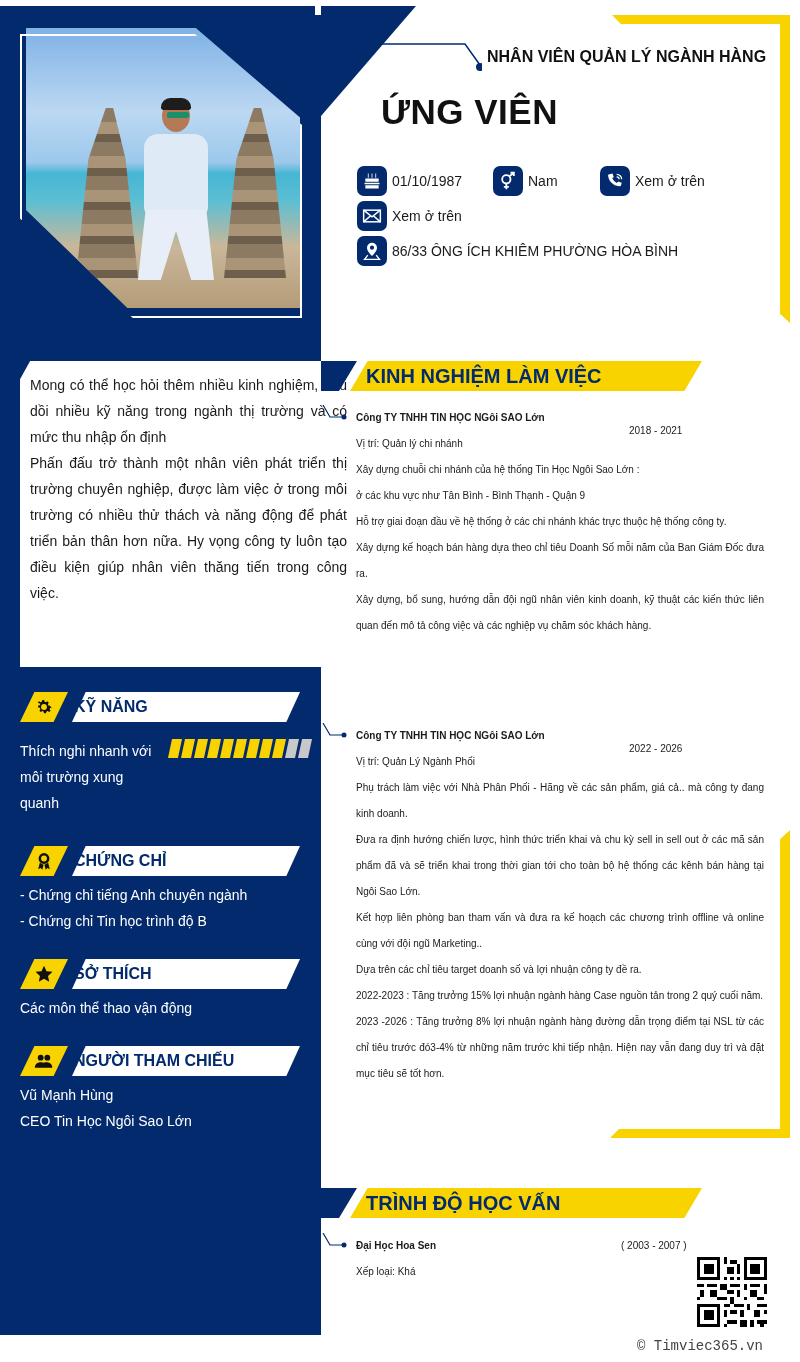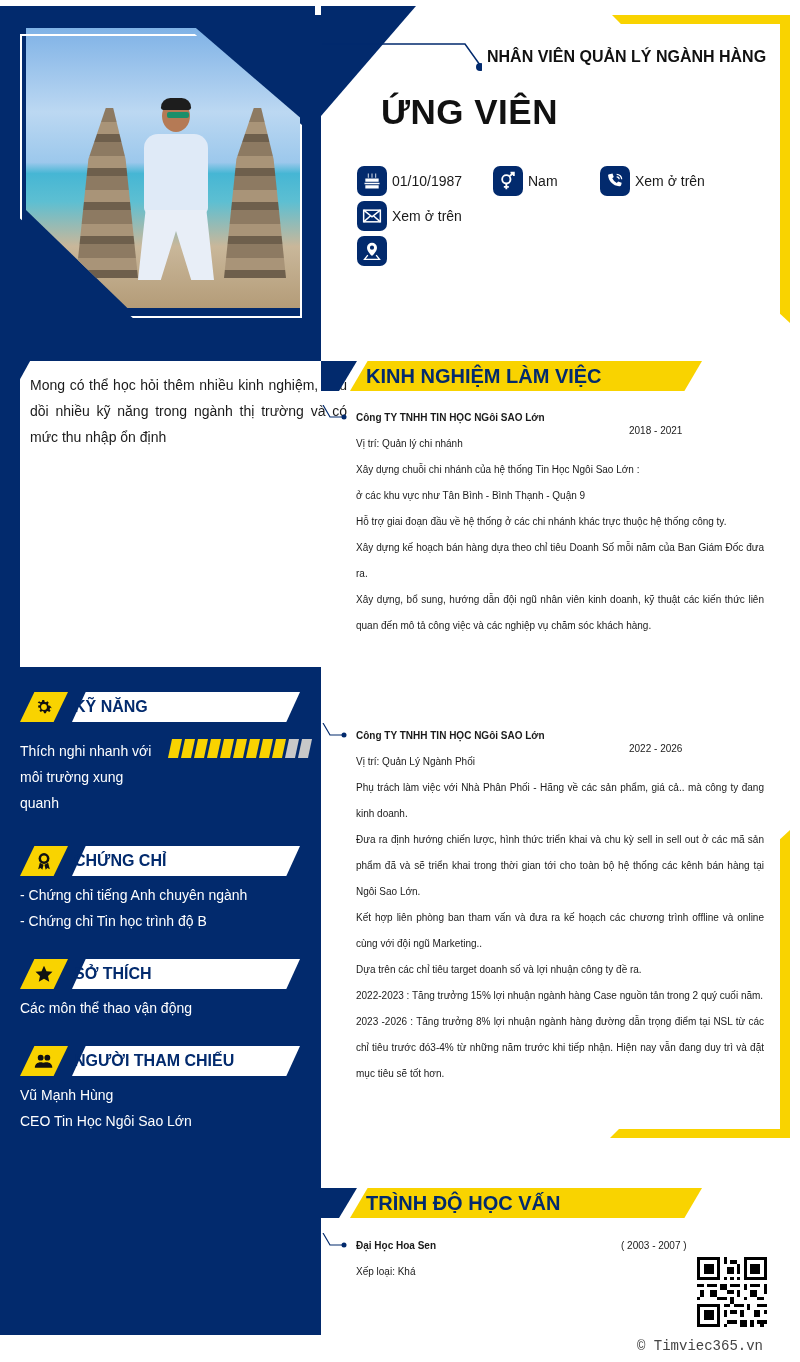--- a/index.html
+++ b/index.html
@@ -106,20 +106,21 @@
         <div class="head"></div>
         <div class="hair"></div>
         <div class="shades"></div>
     </div>
   </div>
   <div class="photo-outline"></div>
 </div>
 
 <div class="objective">
   <p>Mong có thể học hỏi thêm nhiều kinh nghiệm, trau dồi nhiều kỹ năng trong ngành thị trường và có mức thu nhập ổn định</p>
+  <p>Phấn đấu trở thành một nhân viên phát triển thị trường chuyên nghiệp, được làm việc ở trong môi trường có nhiều thử thách và năng động để phát triển bản thân hơn nữa. Hy vọng công ty luôn tạo điều kiện giúp nhân viên thăng tiến trong công việc.</p>
 </div>
 
 <div class="side-head" style="top:692px;">
   <div class="tag">
     <svg viewBox="0 0 24 24">
         <path fill="#111" d="M12 8.5a3.5 3.5 0 1 0 0 7 3.5 3.5 0 0 0 0-7zm9.4 4.9-2-.4a7.6 7.6 0 0 1-.7 1.7l1.2 1.7-1.7 1.7-1.7-1.2a7.6 7.6 0 0 1-1.7.7l-.4 2h-2.4l-.4-2a7.6 7.6 0 0 1-1.7-.7l-1.7 1.2-1.7-1.7 1.2-1.7a7.6 7.6 0 0 1-.7-1.7l-2-.4v-2.4l2-.4a7.6 7.6 0 0 1 .7-1.7L4.4 6.8l1.7-1.7 1.7 1.2a7.6 7.6 0 0 1 1.7-.7l.4-2h2.4l.4 2a7.6 7.6 0 0 1 1.7.7l1.7-1.2 1.7 1.7-1.2 1.7c.3.5.5 1.1.7 1.7l2 .4z"></path>
       </svg>
   </div>
   <div class="bar"></div>
   <div class="title">KỸ NĂNG</div>
@@ -229,20 +230,21 @@
   </span>
   <span>Xem ở trên</span>
 </div>
 <div class="info" style="left:357px; top:236px;">
   <span class="ico">
     <svg viewBox="0 0 24 24">
         <path fill="#fff" d="M12 2a6 6 0 0 0-6 6c0 4.5 6 10 6 10s6-5.5 6-10a6 6 0 0 0-6-6zm0 8.5A2.5 2.5 0 1 1 12 5.5a2.5 2.5 0 0 1 0 5z"></path>
         <path fill="none" stroke="#fff" stroke-width="1.6" d="M7 17l-4 5h18l-4-5"></path>
       </svg>
   </span>
+  <span>86/33 ÔNG ÍCH KHIÊM PHƯỜNG HÒA BÌNH</span>
 </div>
 
 <div class="sec-head" style="top:361px;">
   <div class="navy"></div>
     <div class="yel"></div>
   <div class="title">KINH NGHIỆM LÀM VIỆC</div>
 </div>
 
 <svg class="bullet-line" style="top:405px;" viewBox="0 0 26 16">
   <polyline points="1,0 8,12 22,12" fill="none" stroke="#022a6d" stroke-width="1.2"></polyline>

